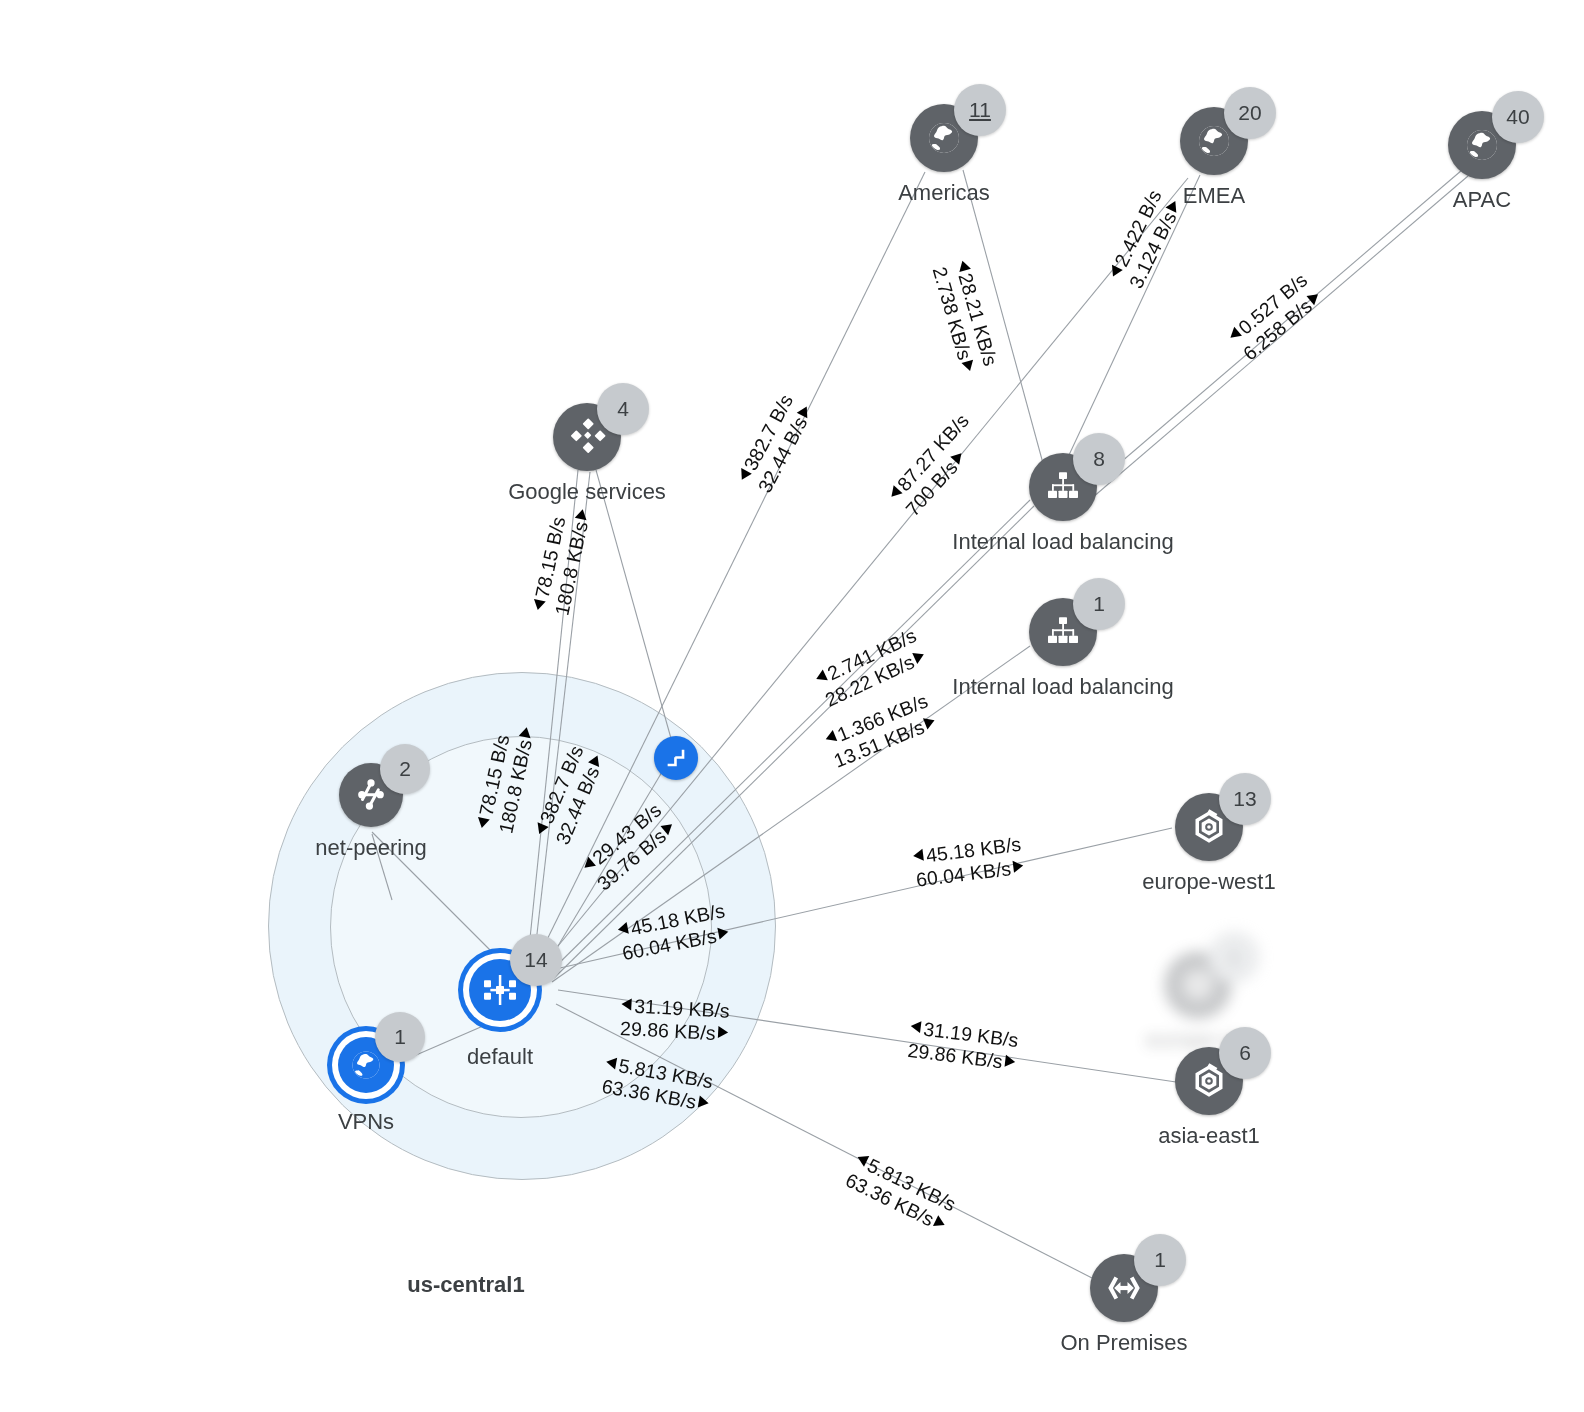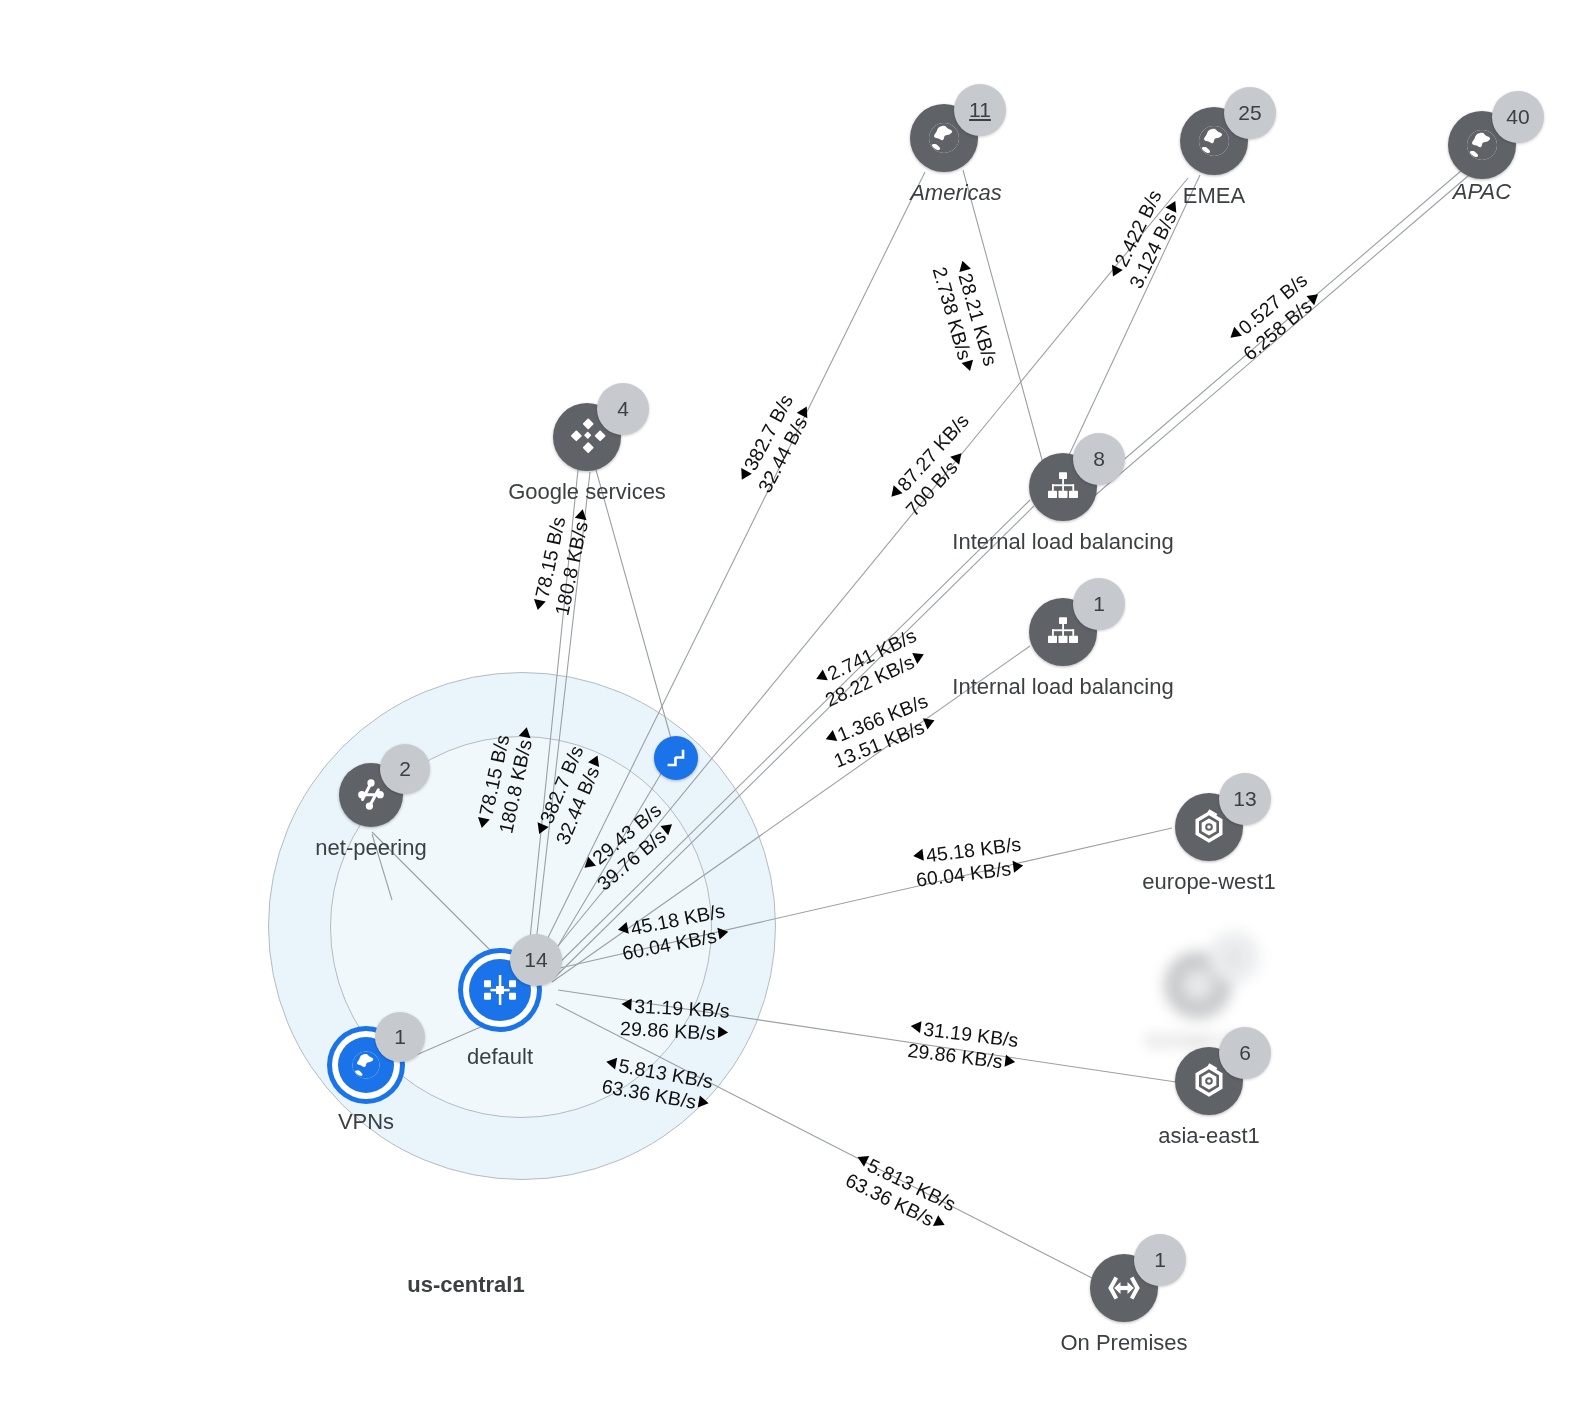--- a/index.html
+++ b/index.html
@@ -260,43 +260,43 @@
   </div>
 
   <div class="node" style="left:944px; top:138px;">
     <div class="node-circle grey" style="width:68px; height:68px;">
       <svg width="40" height="40" viewBox="0 0 24 24">
         <circle cx="12" cy="12" r="9" fill="#ffffff"></circle>
         <path d="M12 3a9 9 0 0 0-9 9 9 9 0 0 0 9 9 9 9 0 0 0 9-9 9 9 0 0 0-9-9zm0 1.6c1 0 1.6 1.1 2.3 1.7.9.7 2 .6 2.5 1.5.4.8-.6 1.4-1.3 1.9-.9.6-2.2.3-3 1-.7.7-.3 2-1.1 2.5-.9.5-1.8-.5-2.7-.9-.9-.4-2.2-.2-2.6-1.1-.4-1 .7-1.8 1.2-2.7.6-1 .7-2.4 1.7-3 .9-.6 2-.9 3-.9zM6.6 15.6c.8-.2 1.4.7 2 1.2.5.5 1.2 1.1 1 1.8-.2.7-1.2.6-1.9.4-1.2-.4-2.3-1.2-2.9-2.3-.3-.6.2-1 .8-1.1z" fill="#5f6368"></path>
       </svg>
     </div>
     <div class="node-badge" style="width:52px; height:52px; left:36px; top:-28px;text-decoration:underline;">11</div>
-    <div class="node-label" style="left:12px; top:42px;font-style:italic;">Americas</div>
+    <div class="node-label" style="left:0px; top:42px;">Americas</div>
   </div>
 
   <div class="node" style="left:1214px; top:141px;">
     <div class="node-circle grey" style="width:68px; height:68px;">
       <svg width="40" height="40" viewBox="0 0 24 24">
         <circle cx="12" cy="12" r="9" fill="#ffffff"></circle>
         <path d="M12 3a9 9 0 0 0-9 9 9 9 0 0 0 9 9 9 9 0 0 0 9-9 9 9 0 0 0-9-9zm0 1.6c1 0 1.6 1.1 2.3 1.7.9.7 2 .6 2.5 1.5.4.8-.6 1.4-1.3 1.9-.9.6-2.2.3-3 1-.7.7-.3 2-1.1 2.5-.9.5-1.8-.5-2.7-.9-.9-.4-2.2-.2-2.6-1.1-.4-1 .7-1.8 1.2-2.7.6-1 .7-2.4 1.7-3 .9-.6 2-.9 3-.9zM6.6 15.6c.8-.2 1.4.7 2 1.2.5.5 1.2 1.1 1 1.8-.2.7-1.2.6-1.9.4-1.2-.4-2.3-1.2-2.9-2.3-.3-.6.2-1 .8-1.1z" fill="#5f6368"></path>
       </svg>
     </div>
-    <div class="node-badge" style="width:52px; height:52px; left:36px; top:-28px;">25</div>
+    <div class="node-badge" style="width:52px; height:52px; left:36px; top:-28px;">20</div>
     <div class="node-label" style="left:0px; top:42px;">EMEA</div>
   </div>
 
   <div class="node" style="left:1482px; top:145px;">
     <div class="node-circle grey" style="width:68px; height:68px;">
       <svg width="40" height="40" viewBox="0 0 24 24">
         <circle cx="12" cy="12" r="9" fill="#ffffff"></circle>
         <path d="M12 3a9 9 0 0 0-9 9 9 9 0 0 0 9 9 9 9 0 0 0 9-9 9 9 0 0 0-9-9zm0 1.6c1 0 1.6 1.1 2.3 1.7.9.7 2 .6 2.5 1.5.4.8-.6 1.4-1.3 1.9-.9.6-2.2.3-3 1-.7.7-.3 2-1.1 2.5-.9.5-1.8-.5-2.7-.9-.9-.4-2.2-.2-2.6-1.1-.4-1 .7-1.8 1.2-2.7.6-1 .7-2.4 1.7-3 .9-.6 2-.9 3-.9zM6.6 15.6c.8-.2 1.4.7 2 1.2.5.5 1.2 1.1 1 1.8-.2.7-1.2.6-1.9.4-1.2-.4-2.3-1.2-2.9-2.3-.3-.6.2-1 .8-1.1z" fill="#5f6368"></path>
       </svg>
     </div>
     <div class="node-badge" style="width:52px; height:52px; left:36px; top:-28px;">40</div>
-    <div class="node-label" style="left:0px; top:34px;font-style:italic;">APAC</div>
+    <div class="node-label" style="left:0px; top:42px;">APAC</div>
   </div>
 
   <div class="node" style="left:587px; top:437px;">
     <div class="node-circle grey" style="width:68px; height:68px;">
       <svg width="42" height="42" viewBox="0 0 24 24">
         <g fill="#ffffff">
           <rect x="10.4" y="2.2" width="4.6" height="4.6" rx="0.5" transform="rotate(45 12.7 4.5)"></rect>
           <rect x="3.6" y="9.0" width="4.6" height="4.6" rx="0.5" transform="rotate(45 5.9 11.3)"></rect>
           <rect x="17.2" y="9.0" width="4.6" height="4.6" rx="0.5" transform="rotate(45 19.5 11.3)"></rect>
           <rect x="10.4" y="15.8" width="4.6" height="4.6" rx="0.5" transform="rotate(45 12.7 18.1)"></rect>

